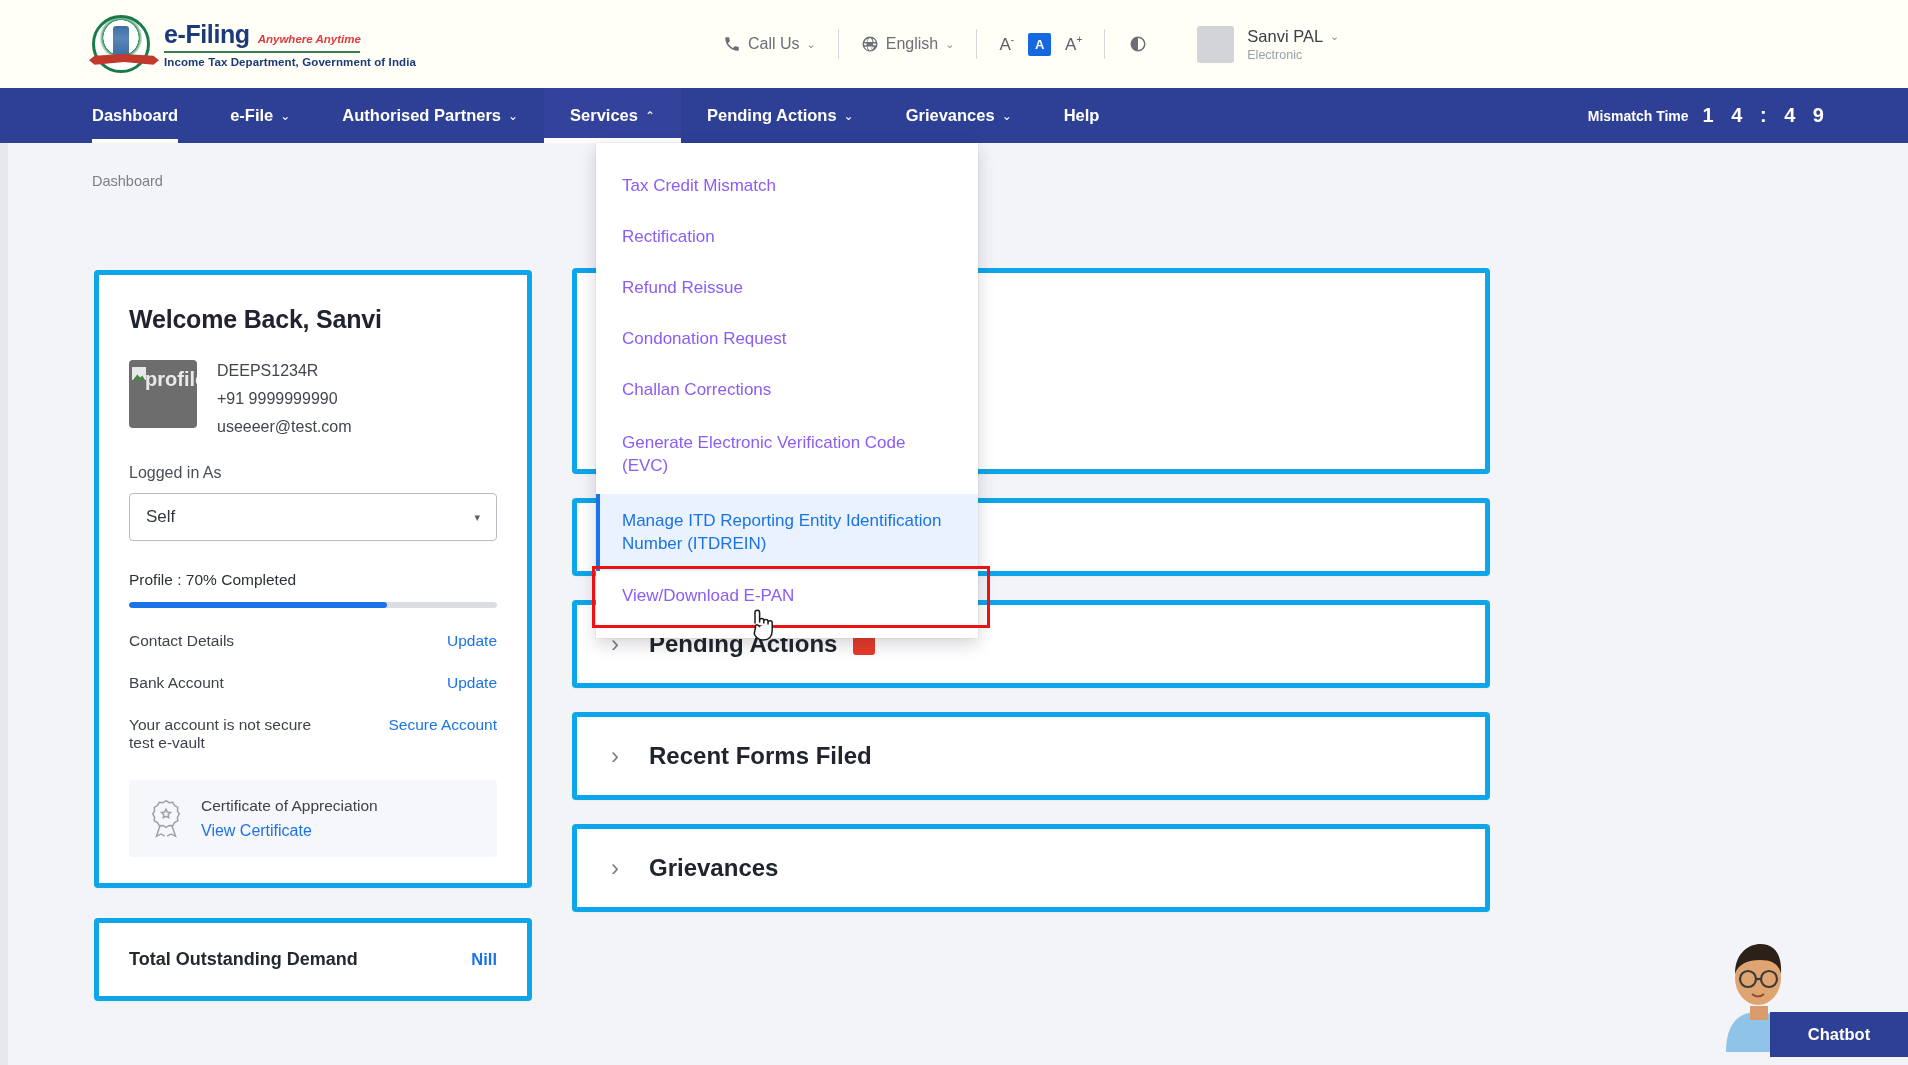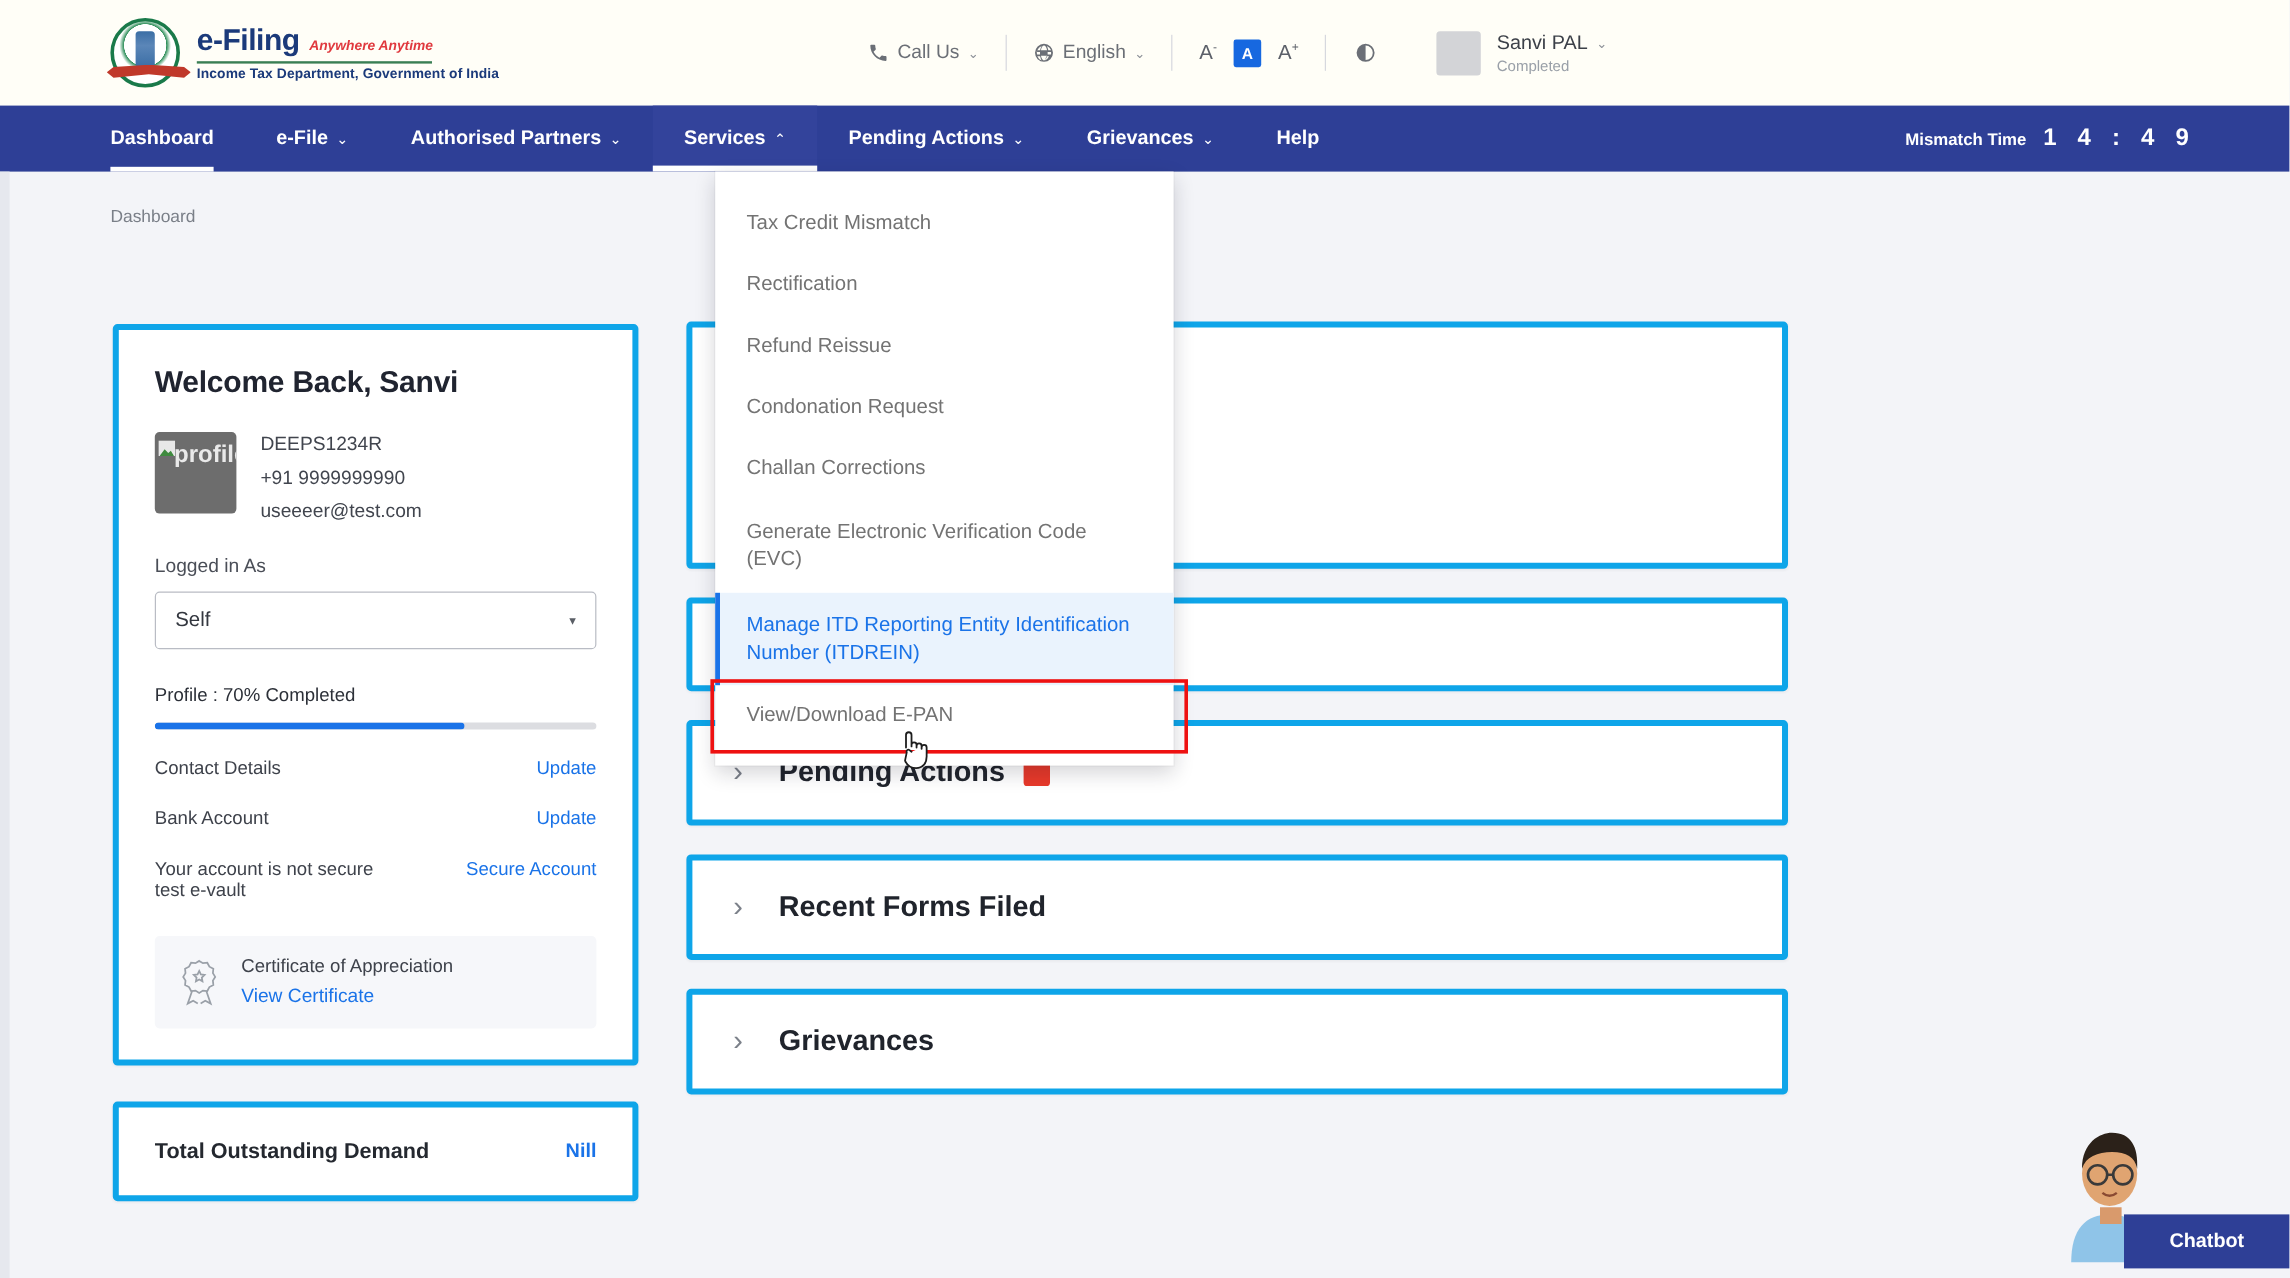--- a/index.html
+++ b/index.html
@@ -177,21 +177,21 @@
   .acc-flex { display: flex; align-items: center; }
 
   
   .dropdown {
     position: absolute; left: 596px; top: 143px; width: 382px;
     background: #ffffff;
     box-shadow: 0 6px 16px rgba(20,24,40,.18), 0 0 0 1px rgba(0,0,0,.03);
     padding: 18px 0 16px 0; z-index: 50;
   }
   .dd-item {
-    padding: 14px 26px; font-size: 17px; color: #737373; cursor: pointer;
+    padding: 14px 26px; font-size: 17px; color: #8b5cf6; cursor: pointer;
     line-height: 1.35;
   }
   .dd-item.tall { padding-top: 16px; padding-bottom: 16px; }
   .dd-item.highlight {
     background: #eaf3fd; color: #1a73e8; font-weight: 500;
     border-left: 4px solid #1a73e8; padding-left: 22px;
   }
   .dd-ring {
     position: absolute; left: 592px; top: 566px; width: 398px; height: 62px;
     border: 3px solid #ee1111; z-index: 60; pointer-events: none;
@@ -263,21 +263,21 @@
             </svg>
         </span>
       </div>
       <div class="userblock">
         <div class="avatar"></div>
         <div>
           <div class="uname">
             <span>Sanvi PAL</span>
             <span class="caret">⌄</span>
           </div>
-          <div class="urole">Completed</div>
+          <div class="urole">Electronic</div>
         </div>
       </div>
     </div>
   </div>
 
   <div class="navbar">
     <div class="navitem active">
       <span>Dashboard</span>
     </div>
     <div class="navitem">

